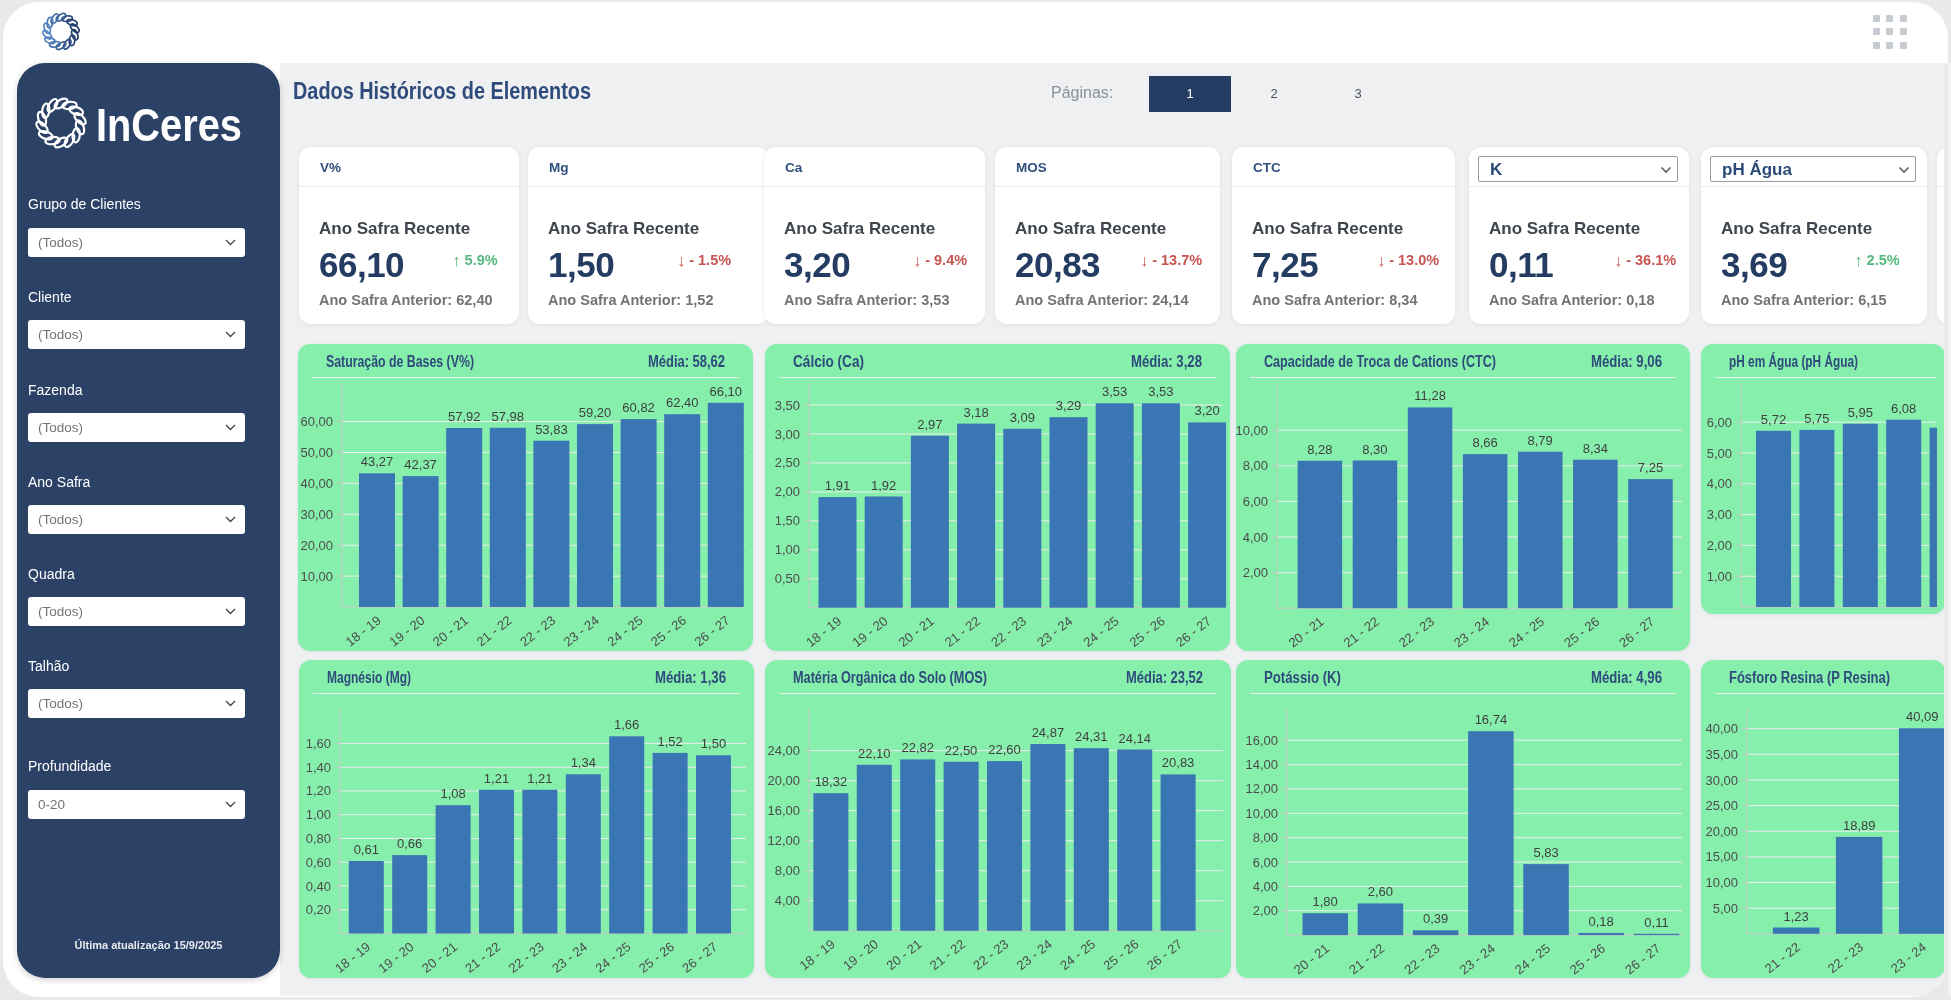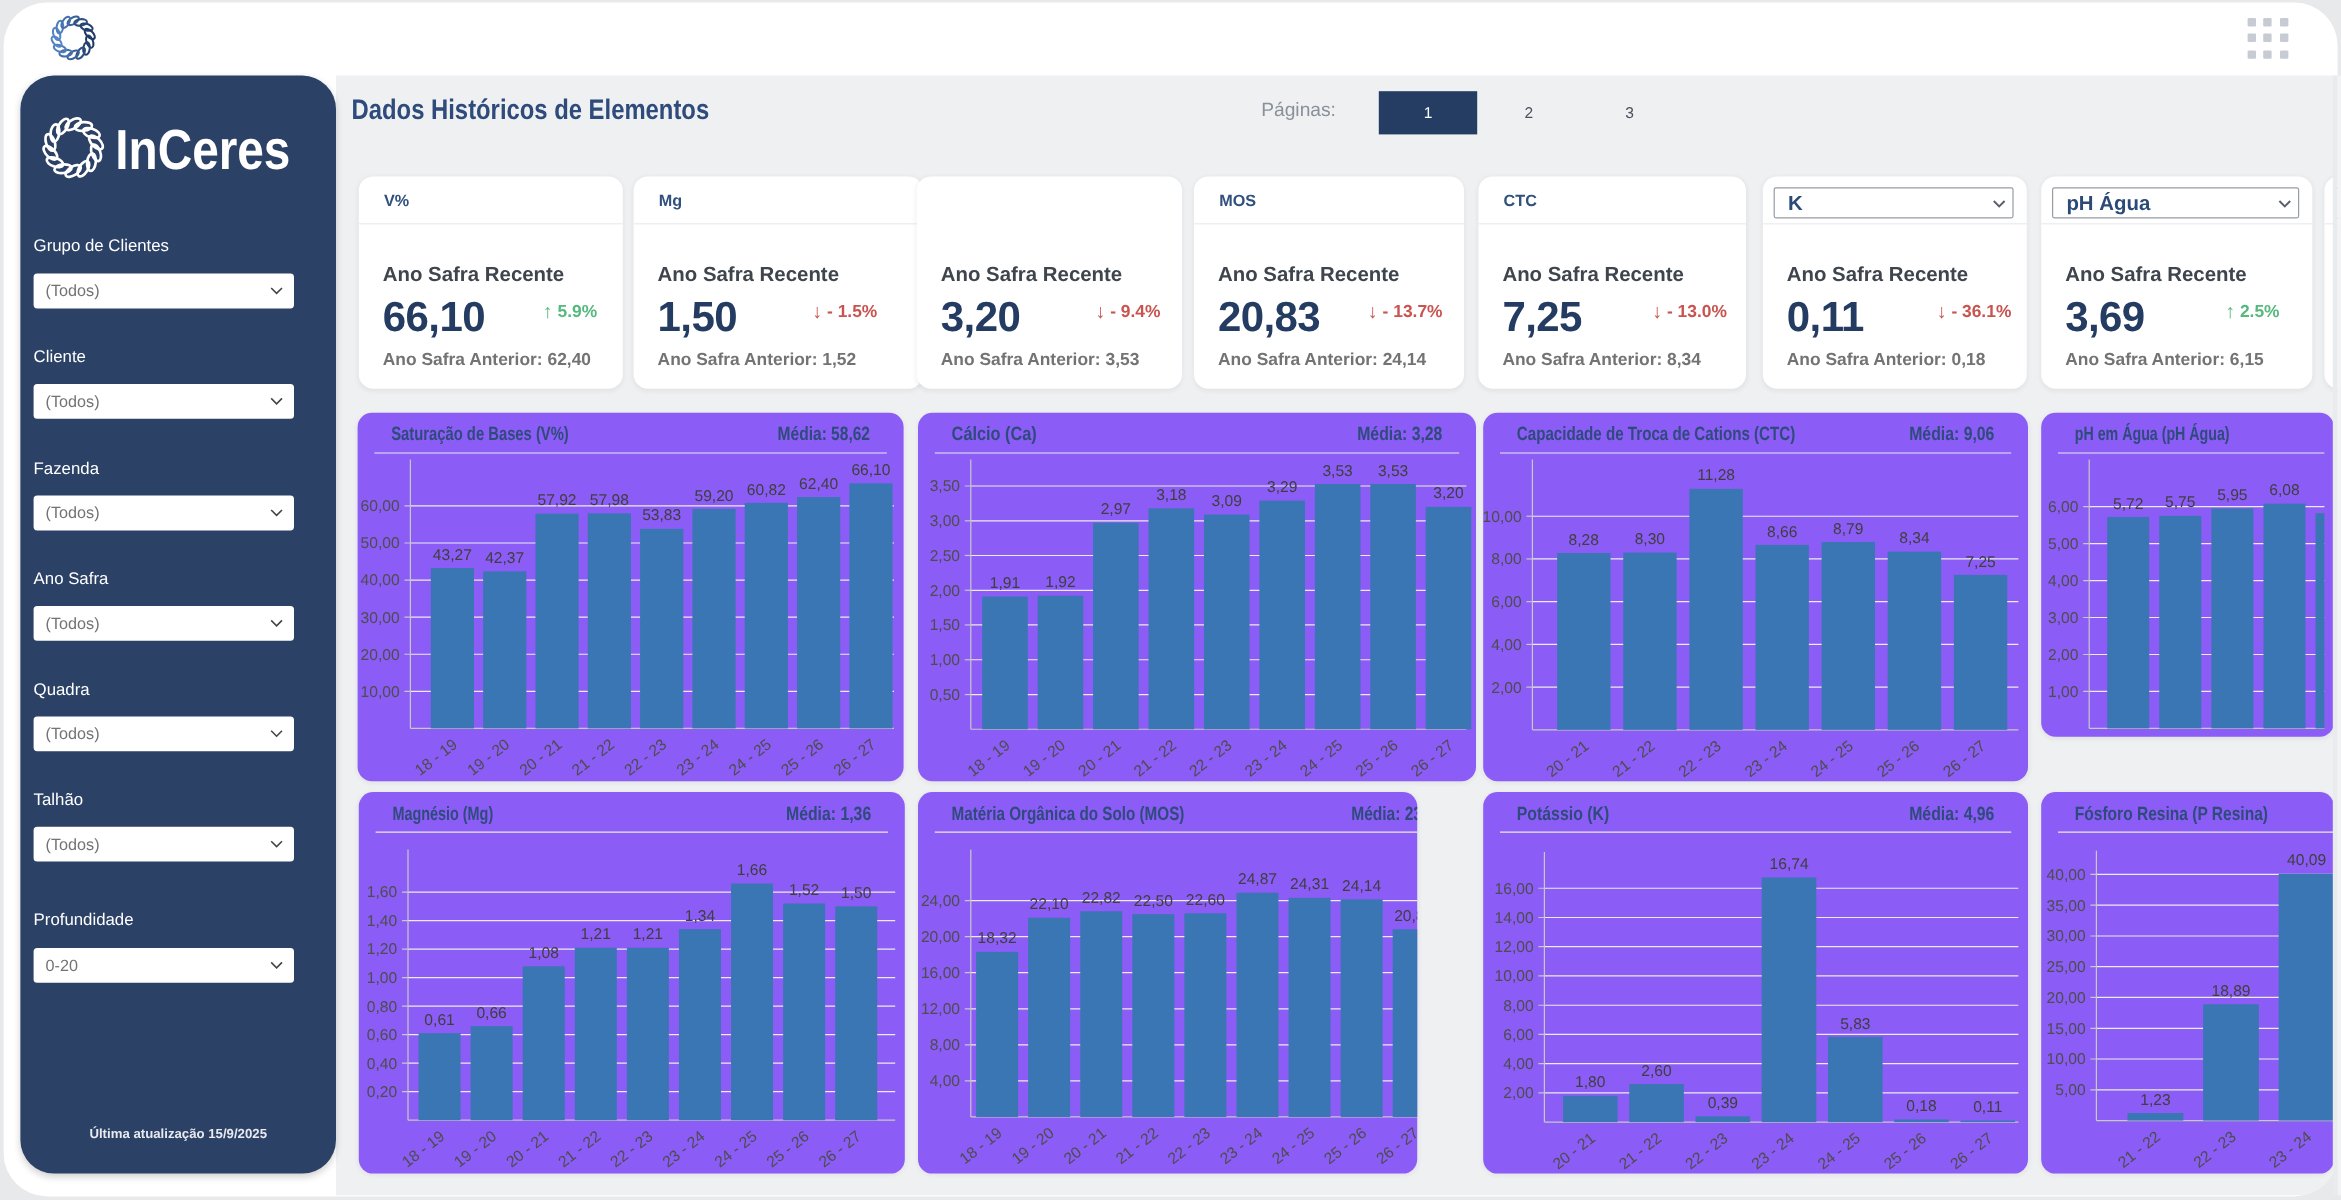--- a/index.html
+++ b/index.html
@@ -23,21 +23,21 @@
 .khsel { position:absolute; left:0; top:0; right:0; height:40px; border-bottom:1px solid #eaecef; }
 .ksel { position:absolute; left:9px; top:9px; right:11px; height:26px; border:1px solid #979ca3; border-radius:2px; background:#fff; }
 .ksel span { position:absolute; left:11px; top:3px; font-size:17px; font-weight:bold; color:#2c4a78; }
 .kr { position:absolute; left:20px; top:72px; font-size:17px; font-weight:bold; color:#3f454d; }
 .kbrow { position:absolute; left:20px; top:98px; right:10px; height:40px; }
 .kbig { font-size:35px; font-weight:bold; color:#243b62; letter-spacing:-0.5px; }
 .pct { position:absolute; left:156px; top:7px; font-size:14.5px; font-weight:bold; white-space:nowrap; transform:translateX(-50%); }
 .pct.up { color:#55b97d; }
 .pct.dn { color:#c85450; }
 .kant { position:absolute; left:20px; top:145px; font-size:14.5px; font-weight:bold; color:#737373; }
-.chart { position:absolute; background:#8b5cf6; border-radius:12px; box-shadow:0 1px 4px rgba(30,40,60,0.07); overflow:hidden; }
+.chart { position:absolute; background:#86efac; border-radius:12px; box-shadow:0 1px 4px rgba(30,40,60,0.07); overflow:hidden; }
 .ct { font-size:16px; font-weight:bold; fill:#2e4b7c; font-family:"Liberation Sans",sans-serif; }
 .tk { font-size:13px; fill:#4d4d4d; font-family:"Liberation Sans",sans-serif; }
 .vl { font-size:13px; fill:#3f3f3f; font-family:"Liberation Sans",sans-serif; }
 #lastupd { position:absolute; left:0; width:263px; text-align:center; top:876px; color:#e8eaef; font-size:11px; font-weight:bold; }
 </style></head><body>
 <div id="app"></div>
 
 <svg width="120" height="60" viewBox="0 0 120 60" style="position:absolute;left:0;top:0" xmlns="http://www.w3.org/2000/svg">
 <defs>
       <linearGradient id="lg" x1="0" y1="0" x2="1" y2="0">
@@ -154,20 +154,23 @@
   </div>
 <div class="kpi" style="left:528px;width:241px">
     <div class="kh">
       <span>Mg</span>
     </div>
     <div class="kr">Ano Safra Recente</div>
     <div class="kbrow"><span class="kbig">1,50</span><span class="pct dn"><span style="font-size:16.5px;line-height:14px;vertical-align:-1px">↓</span> - 1.5%</span></div>
     <div class="kant">Ano Safra Anterior: 1,52</div>
   </div>
 <div class="kpi" style="left:764px;width:221px">
+    <div class="kh">
+      <span>Ca</span>
+    </div>
     <div class="kr">Ano Safra Recente</div>
     <div class="kbrow"><span class="kbig">3,20</span><span class="pct dn"><span style="font-size:16.5px;line-height:14px;vertical-align:-1px">↓</span> - 9.4%</span></div>
     <div class="kant">Ano Safra Anterior: 3,53</div>
   </div>
 <div class="kpi" style="left:995px;width:225px">
     <div class="kh">
       <span>MOS</span>
     </div>
     <div class="kr">Ano Safra Recente</div>
     <div class="kbrow"><span class="kbig">20,83</span><span class="pct dn"><span style="font-size:16.5px;line-height:14px;vertical-align:-1px">↓</span> - 13.7%</span></div>
@@ -466,21 +469,21 @@
 <text transform="translate(115.7,288.5) rotate(-38)" text-anchor="end" class="tk">19 - 20</text>
 <text transform="translate(159.1,288.5) rotate(-38)" text-anchor="end" class="tk">20 - 21</text>
 <text transform="translate(202.5,288.5) rotate(-38)" text-anchor="end" class="tk">21 - 22</text>
 <text transform="translate(245.9,288.5) rotate(-38)" text-anchor="end" class="tk">22 - 23</text>
 <text transform="translate(289.3,288.5) rotate(-38)" text-anchor="end" class="tk">23 - 24</text>
 <text transform="translate(332.7,288.5) rotate(-38)" text-anchor="end" class="tk">24 - 25</text>
 <text transform="translate(376.1,288.5) rotate(-38)" text-anchor="end" class="tk">25 - 26</text>
 <text transform="translate(419.5,288.5) rotate(-38)" text-anchor="end" class="tk">26 - 27</text>
 </svg>
 </div>
-<div class="chart" style="left:765px;top:660px;width:416px;height:318px">
+<div class="chart" style="left:765px;top:660px;width:466px;height:318px">
 <svg width="466" height="318" viewBox="0 0 466 318" xmlns="http://www.w3.org/2000/svg" style="position:absolute;left:0;top:0">
 <text x="28" y="23" class="ct" textLength="194" lengthAdjust="spacingAndGlyphs">Matéria Orgânica do Solo (MOS)</text>
 <text x="438" y="23" text-anchor="end" class="ct" textLength="77" lengthAdjust="spacingAndGlyphs">Média: 23,52</text>
 <line x1="14" y1="33.5" x2="452" y2="33.5" stroke="#e9ebee" stroke-width="1"></line>
 <line x1="44" y1="240.8" x2="458" y2="240.8" stroke="#ececec" stroke-width="1"></line>
 <line x1="39" y1="240.8" x2="44" y2="240.8" stroke="#c8c8c8" stroke-width="1"></line>
 <text x="35" y="245.3" text-anchor="end" class="tk">4,00</text>
 <line x1="44" y1="210.7" x2="458" y2="210.7" stroke="#ececec" stroke-width="1"></line>
 <line x1="39" y1="210.7" x2="44" y2="210.7" stroke="#c8c8c8" stroke-width="1"></line>
 <text x="35" y="215.2" text-anchor="end" class="tk">8,00</text>

